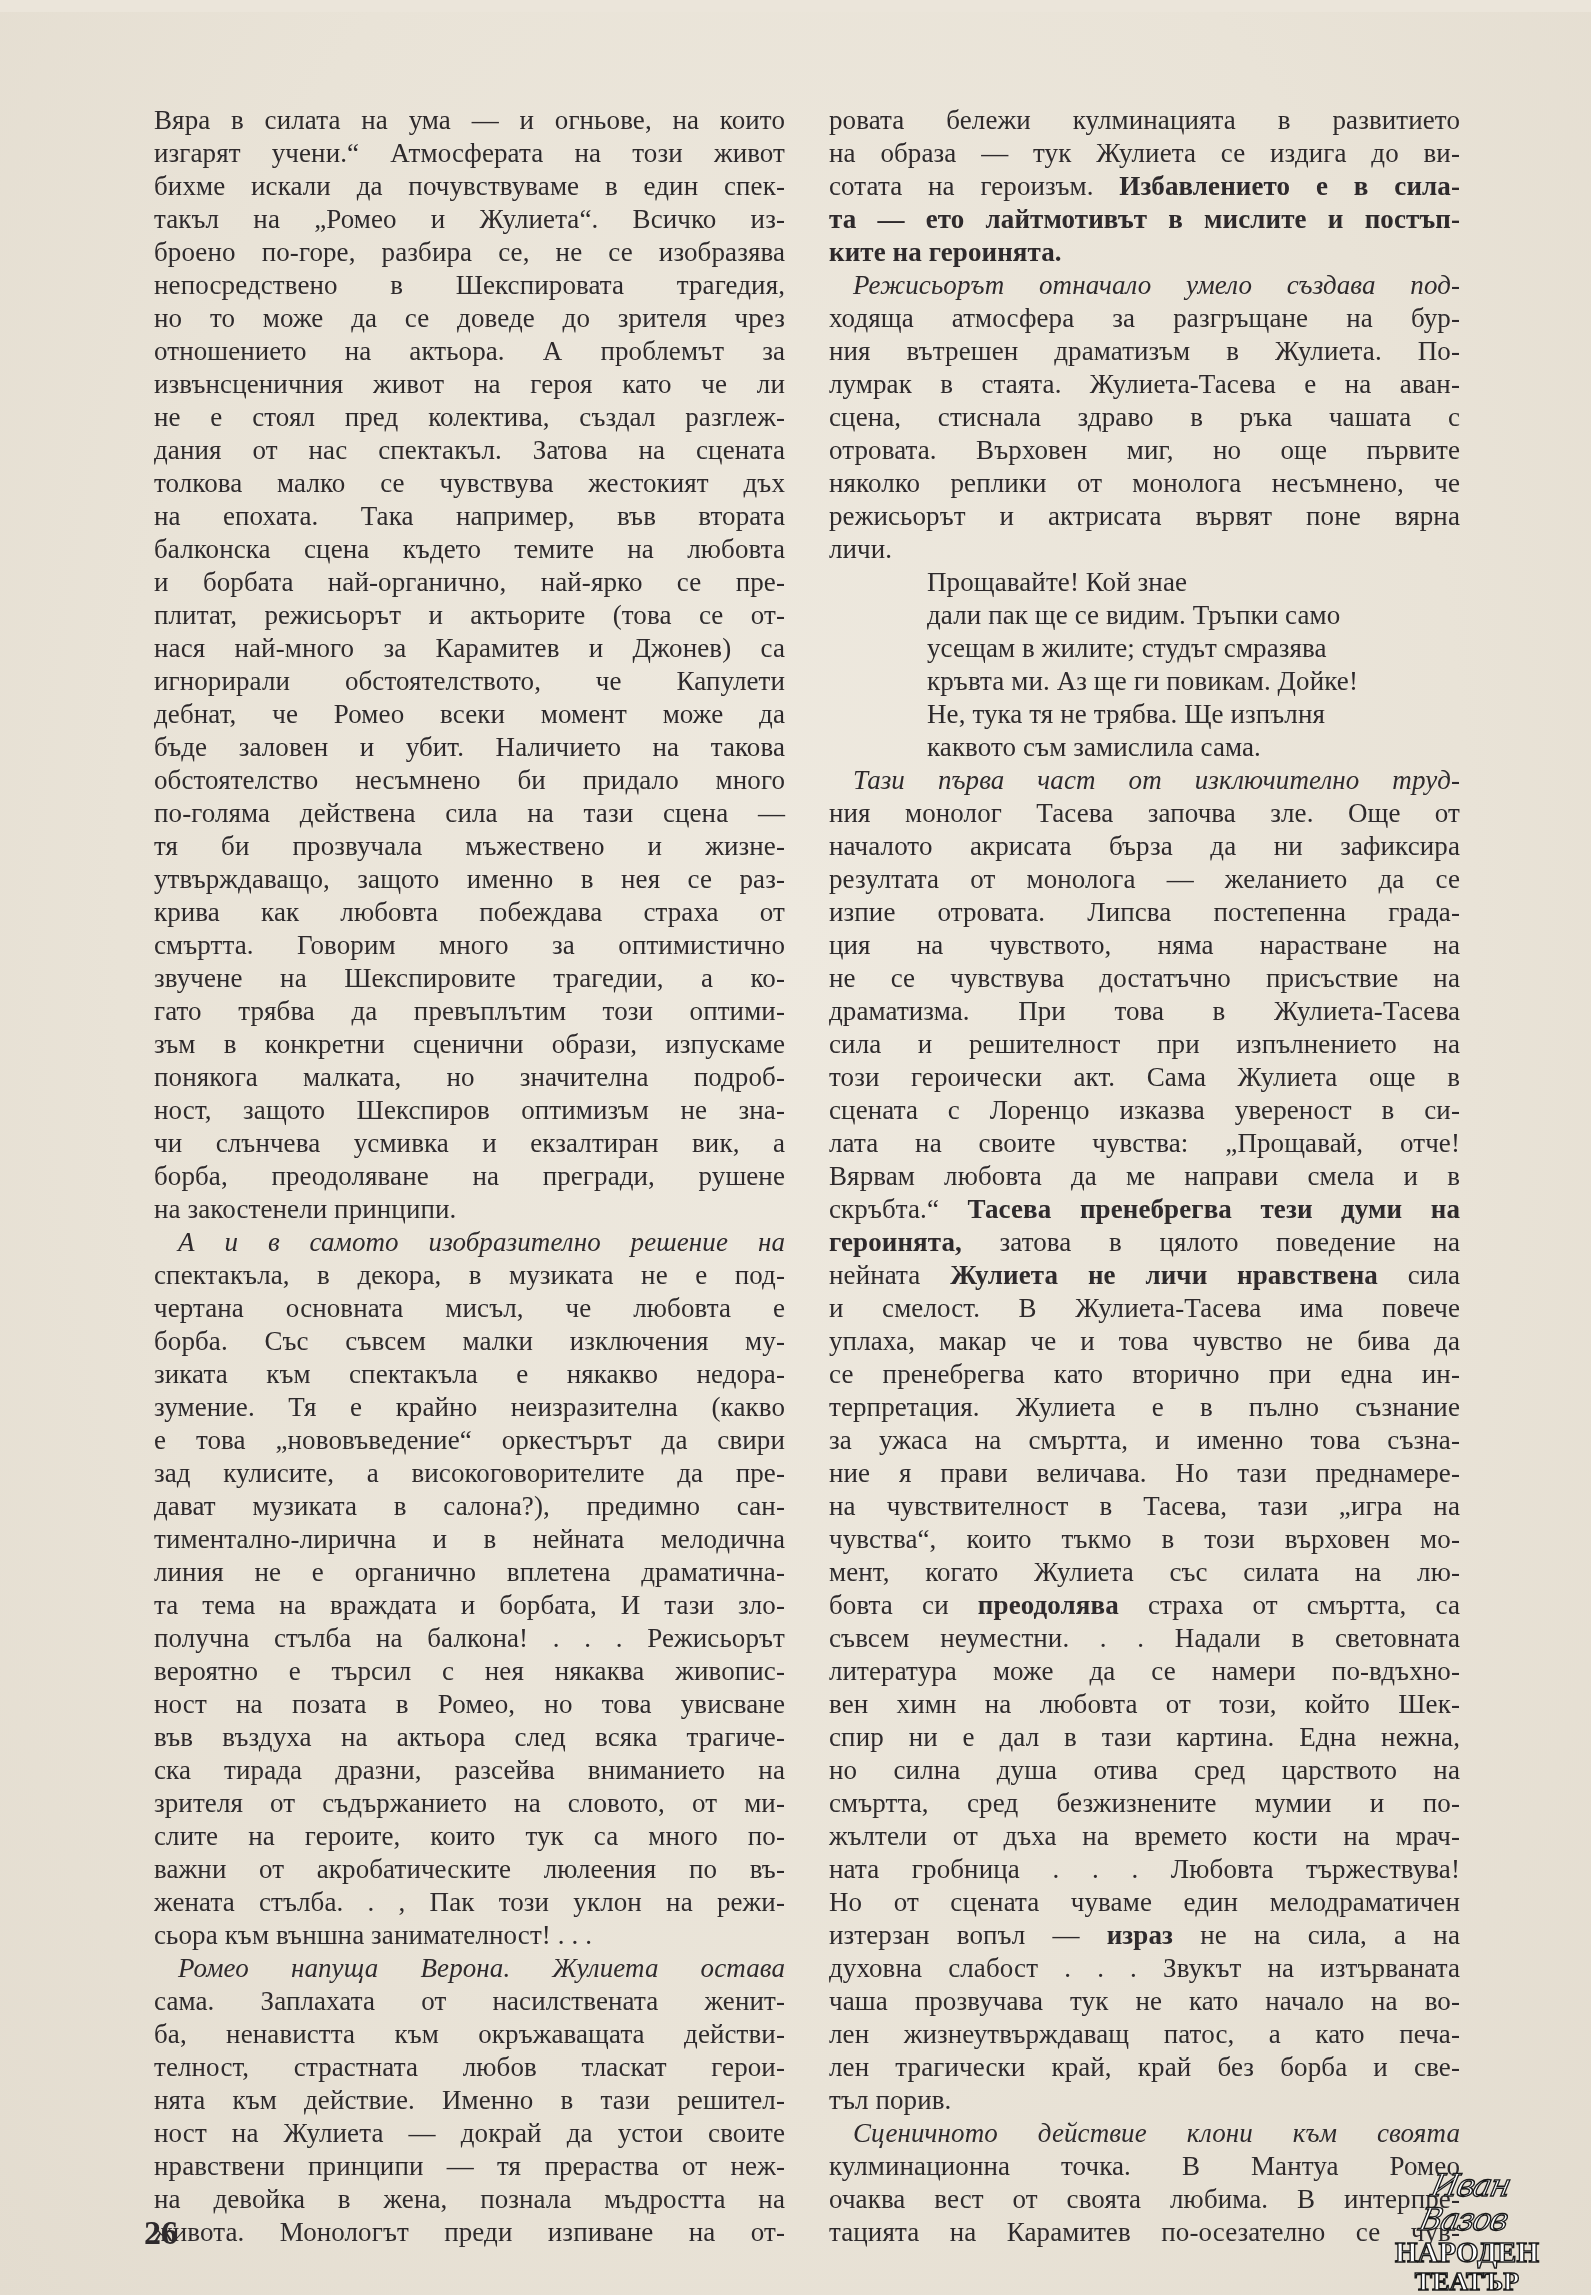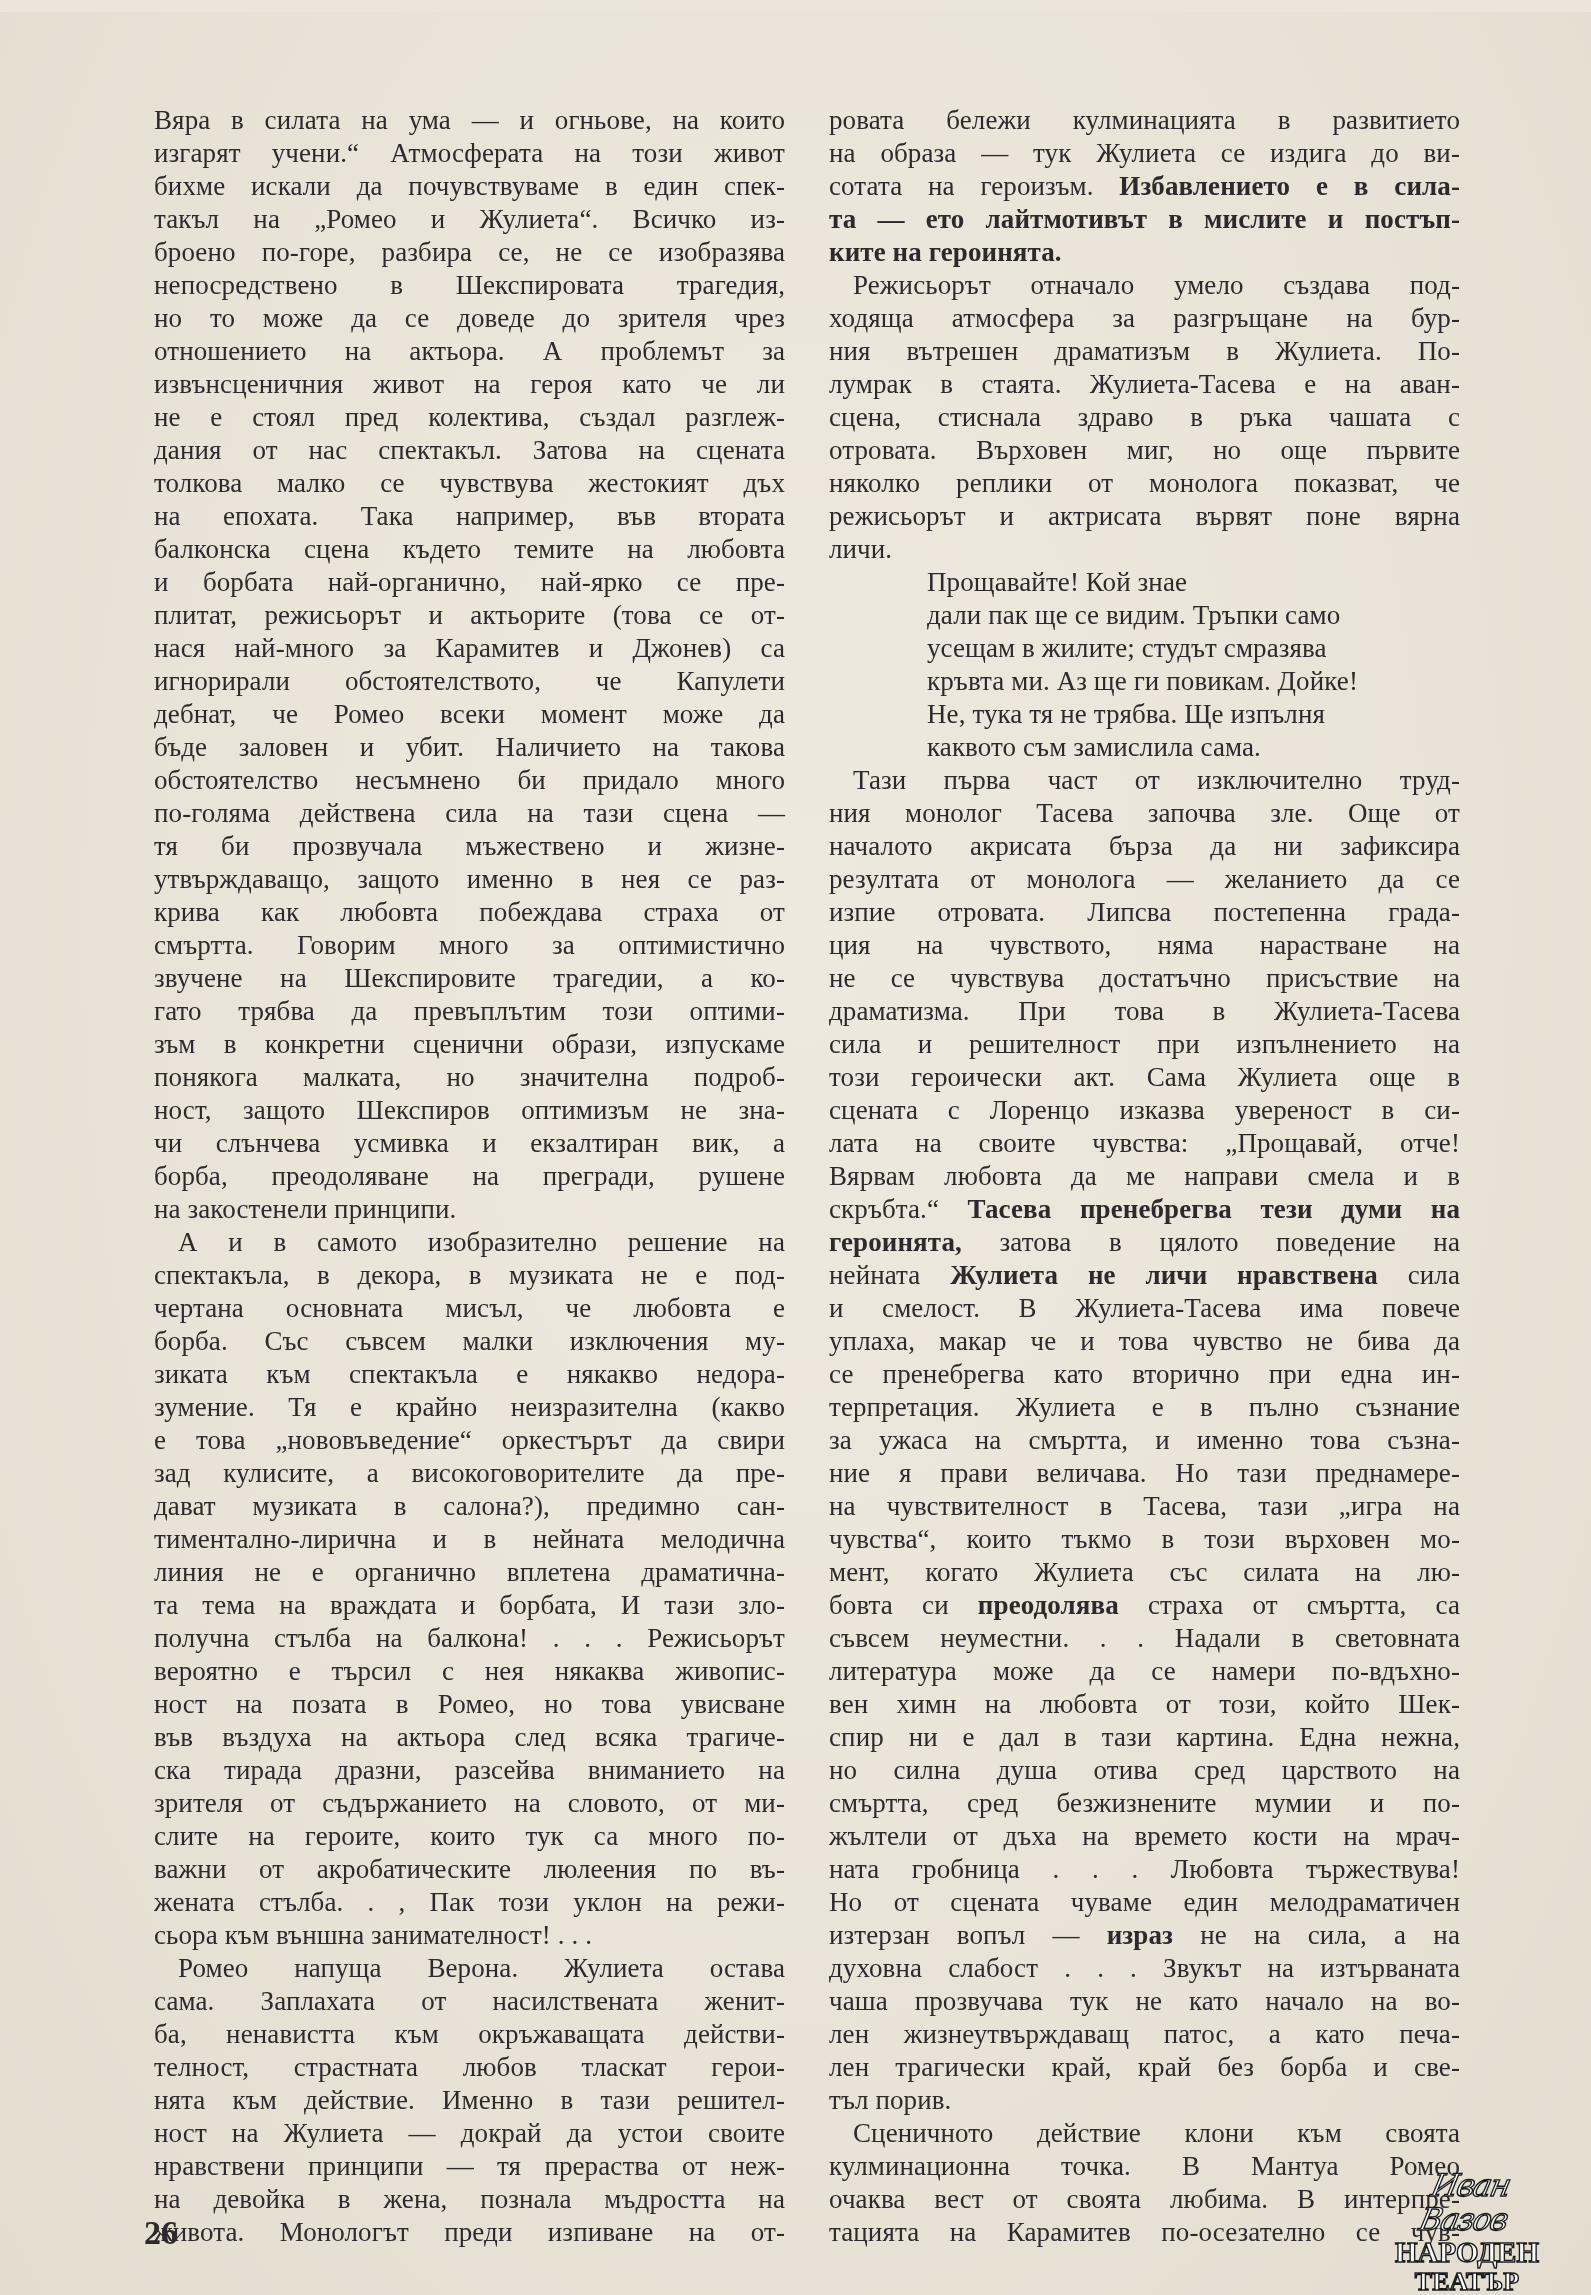--- a/index.html
+++ b/index.html
@@ -27,21 +27,21 @@
   .col-right { left: 829px; }
   .line {
     display: block;
     text-align: justify;
     text-align-last: justify;
     white-space: nowrap;
     height: 33px;
     overflow: visible;
   }
   .line.last { text-align-last: left; }
-  .line.indent { padding-left: 24px; }
+  .line.indent { padding-left: 24px; font-style: italic; }
   .line b { font-weight: bold; }
   .verse {
     display: block;
     padding-left: 98px;
     height: 33px;
     white-space: nowrap;
     text-align-last: left;
   }
   .page-number {
     position: absolute;
@@ -154,21 +154,21 @@
       <span class="line">на образа — тук Жулиета се издига до ви-</span>
       <span class="line"><span>сотата на героизъм. </span><b>Избавлението е в сила-</b></span>
       <span class="line"><span></span><b>та — ето лайтмотивът в мислите и постъп-</b></span>
       <span class="line last"><span></span><b>ките на героинята.</b></span>
       <span class="line indent">Режисьорът отначало умело създава под-</span>
       <span class="line">ходяща атмосфера за разгръщане на бур-</span>
       <span class="line">ния вътрешен драматизъм в Жулиета. По-</span>
       <span class="line">лумрак в стаята. Жулиета-Тасева е на аван-</span>
       <span class="line">сцена, стиснала здраво в ръка чашата с</span>
       <span class="line">отровата. Върховен миг, но още първите</span>
-      <span class="line">няколко реплики от монолога показват, че</span>
+      <span class="line">няколко реплики от монолога несъмнено, че</span>
       <span class="line">режисьорът и актрисата вървят поне вярна</span>
       <span class="line last">личи.</span>
       <span class="verse">Прощавайте! Кой знае</span>
       <span class="verse">дали пак ще се видим. Тръпки само</span>
       <span class="verse">усещам в жилите; студът смразява</span>
       <span class="verse">кръвта ми. Аз ще ги повикам. Дойке!</span>
       <span class="verse">Не, тука тя не трябва. Ще изпълня</span>
       <span class="verse">каквото съм замислила сама.</span>
       <span class="line indent">Тази първа част от изключително труд-</span>
       <span class="line">ния монолог Тасева започва зле. Още от</span>

